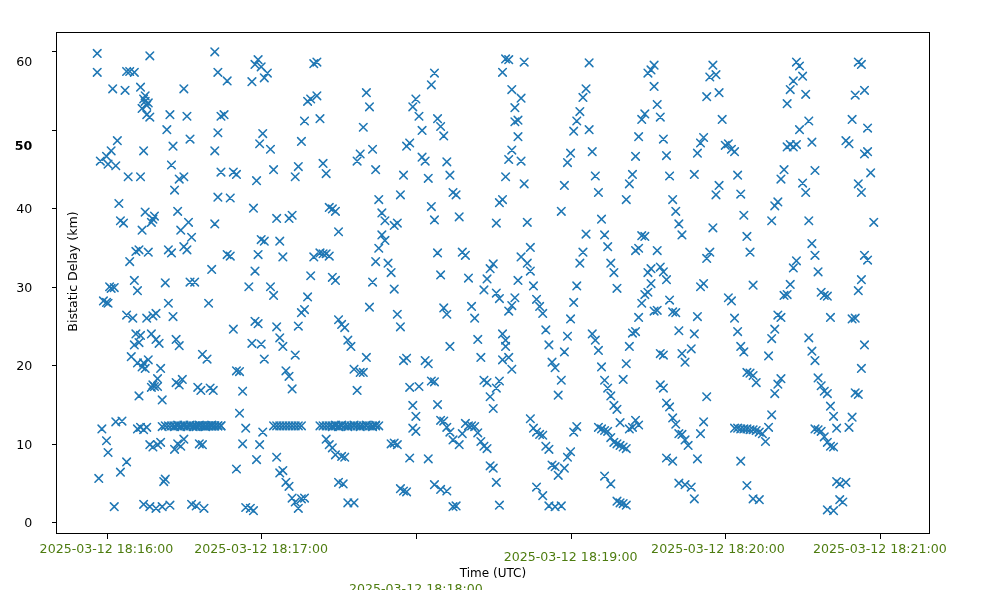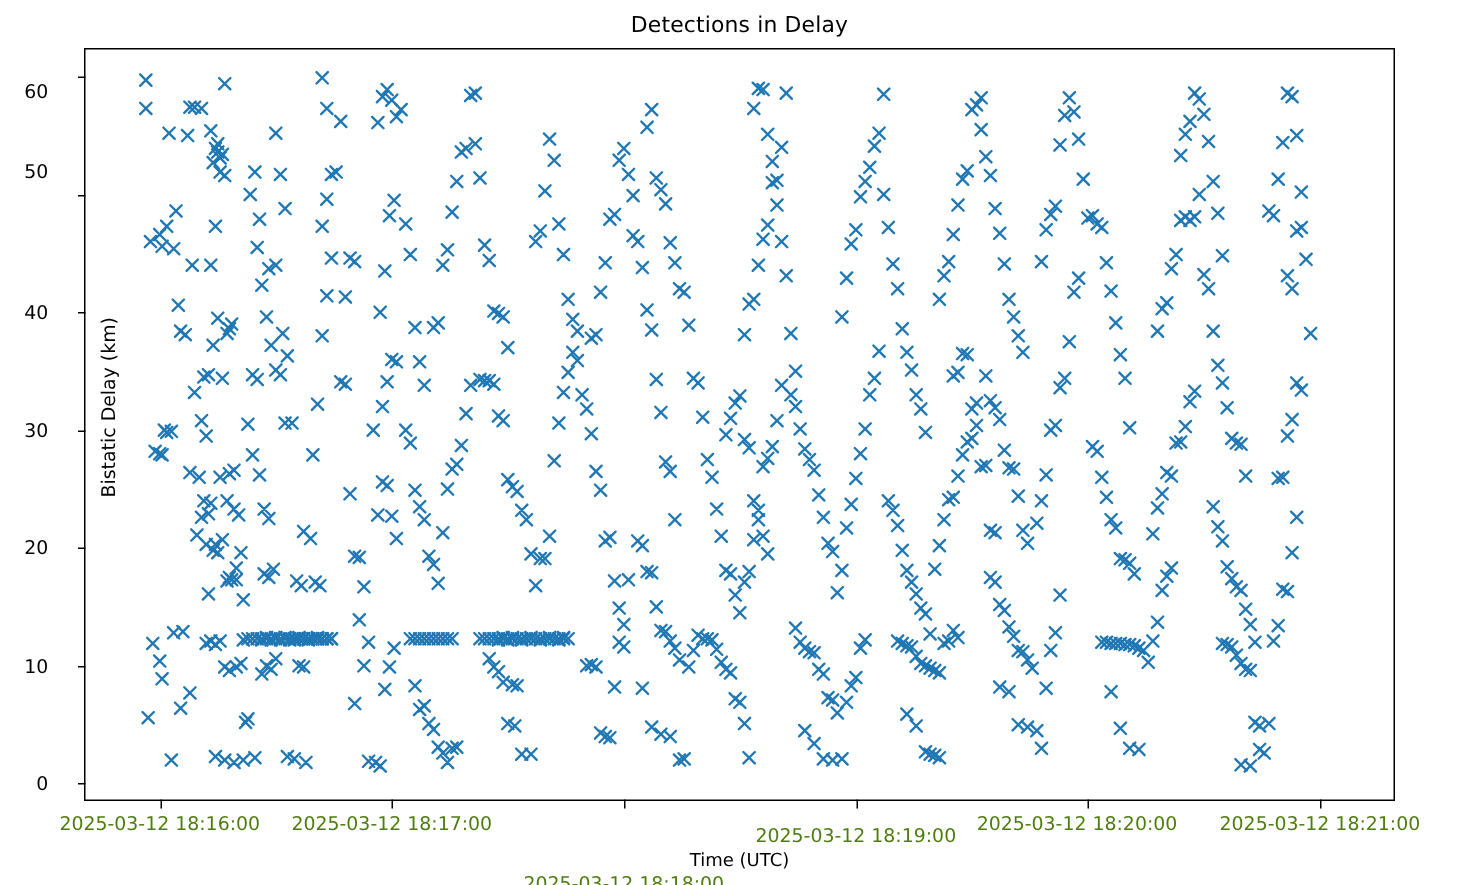--- a/index.html
+++ b/index.html
@@ -105,21 +105,20 @@
     text-align: center;
     font-size: 12px;
     color: #000000;
   }
 </style>
 </head>
 <body>
 
 <div id="figure">
 
-  <div id="plot-title">Detections in Delay</div>
 
   <div id="axes-frame">
 
     <div id="scatter-layer">
       <svg id="scatter-svg" width="874" height="502">
           <g stroke="#1f77b4" stroke-width="1.55" stroke-linecap="round" fill="none">
             <path d="M36.42,16.63L44.02,24.23M36.42,24.23L44.02,16.63"></path>
             <path d="M36.42,35.48L44.02,43.08M36.42,43.08L44.02,35.48"></path>
             <path d="M45.70,119.54L53.30,127.14M45.70,127.14L53.30,119.54"></path>
             <path d="M39.51,124.25L47.11,131.85M39.51,131.85L47.11,124.25"></path>
@@ -928,21 +927,21 @@
         <div class="y-tick-label" style="top: 489.43px;">0</div>
         <div class="y-tick" style="top: 410.87px;"></div>
         <div class="y-tick-label" style="top: 410.87px;">10</div>
         <div class="y-tick" style="top: 332.31px;"></div>
         <div class="y-tick-label" style="top: 332.31px;">20</div>
         <div class="y-tick" style="top: 253.75px;"></div>
         <div class="y-tick-label" style="top: 253.75px;">30</div>
         <div class="y-tick" style="top: 175.189px;"></div>
         <div class="y-tick-label" style="top: 175.189px;">40</div>
         <div class="y-tick" style="top: 96.6291px;"></div>
-        <div class="y-tick-label" style="top: 81px;">50</div>
+        <div class="y-tick-label" style="top: 112px; font-weight: bold;">50</div>
         <div class="y-tick" style="top: 18.0689px;"></div>
         <div class="y-tick-label" style="top: 28px;">60</div>
       </div>
     <div id="x-ticks-container">
         <div class="x-tick" style="left: 49.5009px;"></div>
         <div class="x-tick-label" style="left: 49.5009px;">2025-03-12 18:16:00</div>
         <div class="x-tick" style="left: 204.191px;"></div>
         <div class="x-tick-label" style="left: 204.191px;">2025-03-12 18:17:00</div>
         <div class="x-tick" style="left: 358.881px;"></div>
         <div class="x-tick-label" style="left: 358.881px; margin-top: 40px;">2025-03-12 18:18:00</div>

